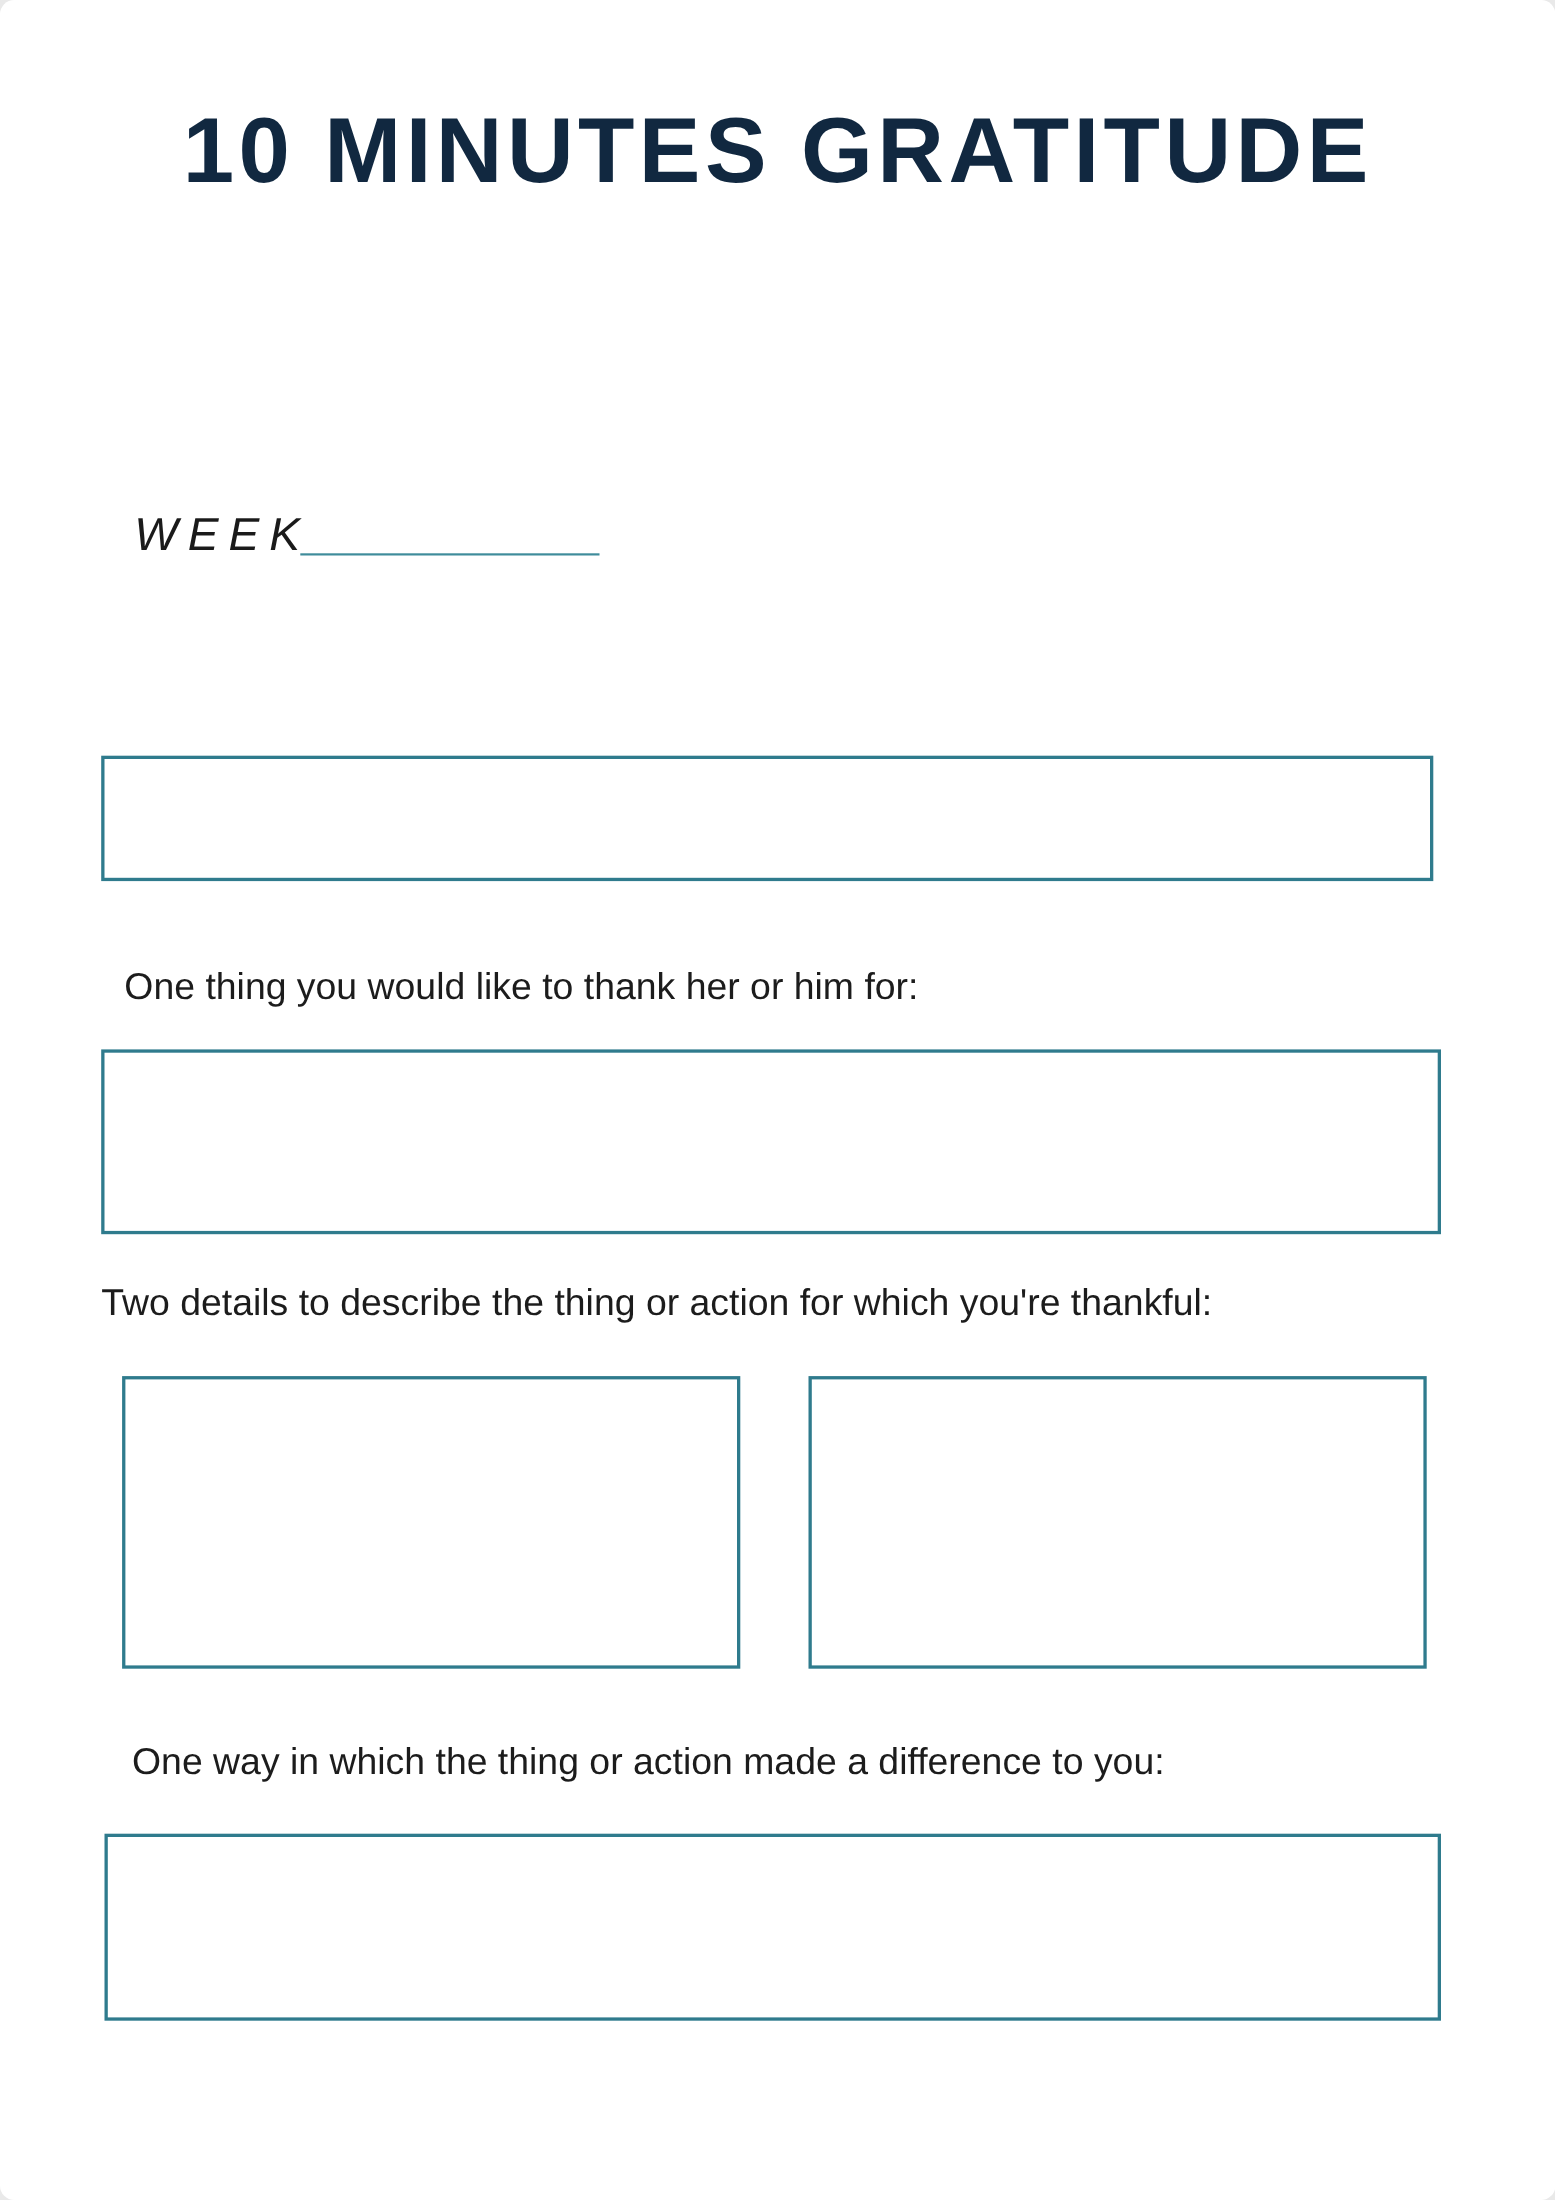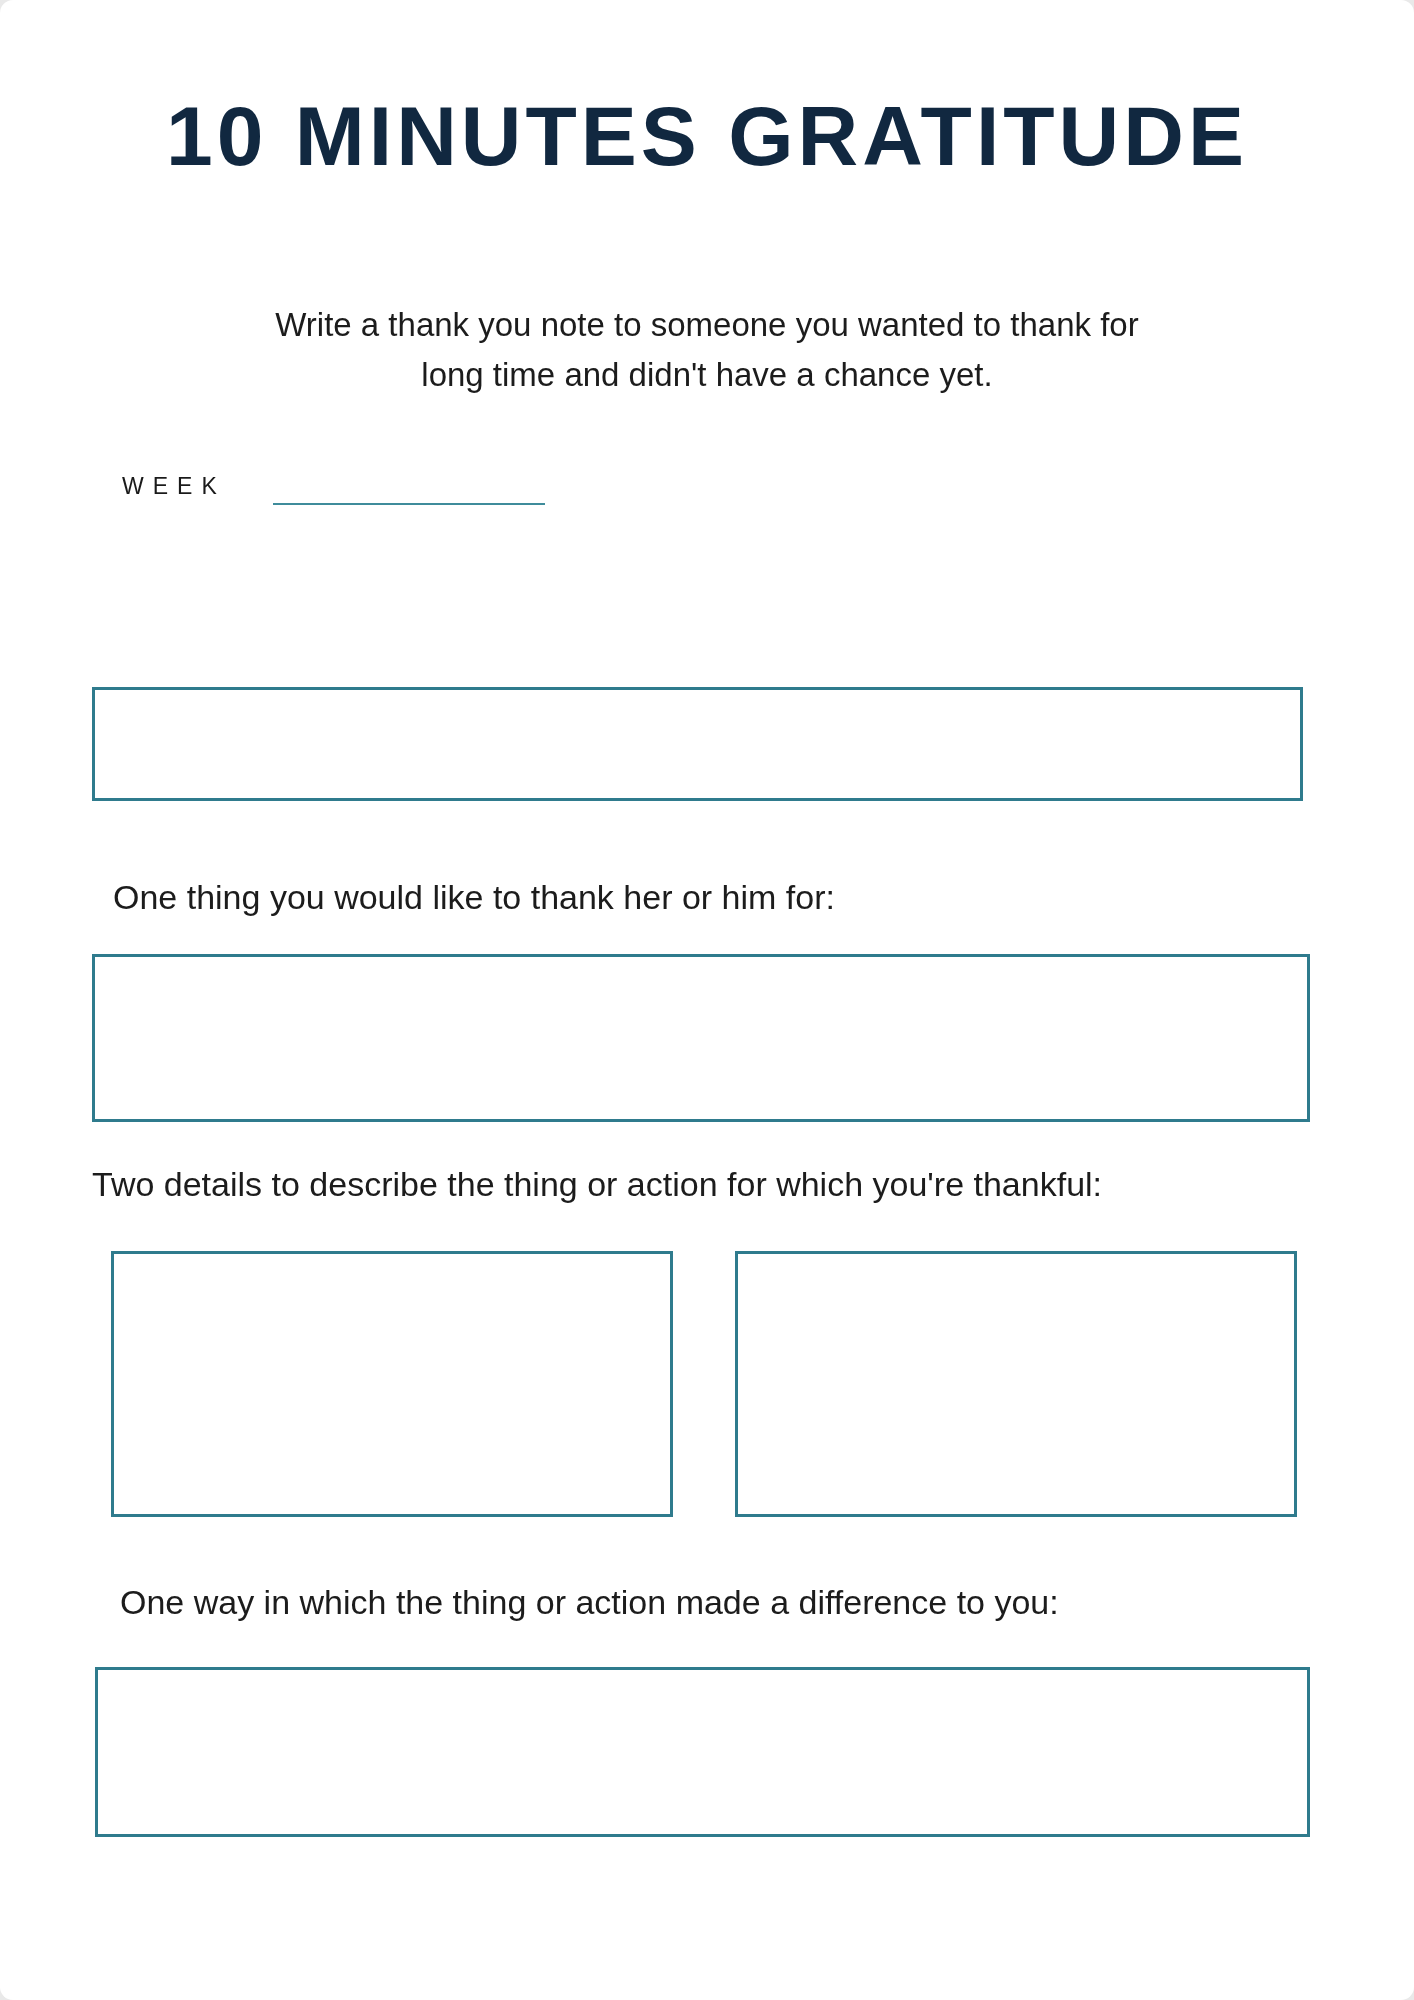--- a/index.html
+++ b/index.html
@@ -26,22 +26,22 @@
     white-space:nowrap;
   }
   .subtitle{
     position:absolute;top:300px;left:0;width:100%;
     text-align:center;
     font-size:33px;line-height:50px;font-weight:300;
     color:var(--text-color);
   }
   .week-row{position:absolute;top:466px;left:122px;height:46px;}
   .week-label{
-    font-size:23px;letter-spacing:9px;color:#1a1a1a;font-weight:300;
-    display:inline-block;vertical-align:top;line-height:40px;
+    font-size:42px;letter-spacing:9px;color:#1a1a1a;font-weight:300;
+    display:inline-block;vertical-align:top;line-height:40px;font-style:italic;
   }
   .week-line{
     position:absolute;left:151px;top:3px;
     width:272px;height:34px;
     border-bottom:2px solid var(--week-underline);
   }
   .prompt{
     position:absolute;
     font-size:34px;font-weight:300;color:var(--text-color);
     white-space:nowrap;
@@ -62,24 +62,20 @@
   .box-detail-2{left:735px;top:1251px;width:562px;height:266px;}
   .box-difference{left:95px;top:1667px;width:1215px;height:170px;}
 </style>
 </head>
 <body>
 
 <div class="page">
 
   <div class="title">10 MINUTES GRATITUDE</div>
 
-  <div class="subtitle">
-    <div>Write a thank you note to someone you wanted to thank for</div>
-    <div>long time and didn't have a chance yet.</div>
-  </div>
 
   <div class="week-row">
     <span class="week-label">WEEK</span>
     <span class="week-line"></span>
   </div>
 
 
   <div class="field-box box-person"></div>
 
   <div class="prompt q2">One thing you would like to thank her or him for:</div>

